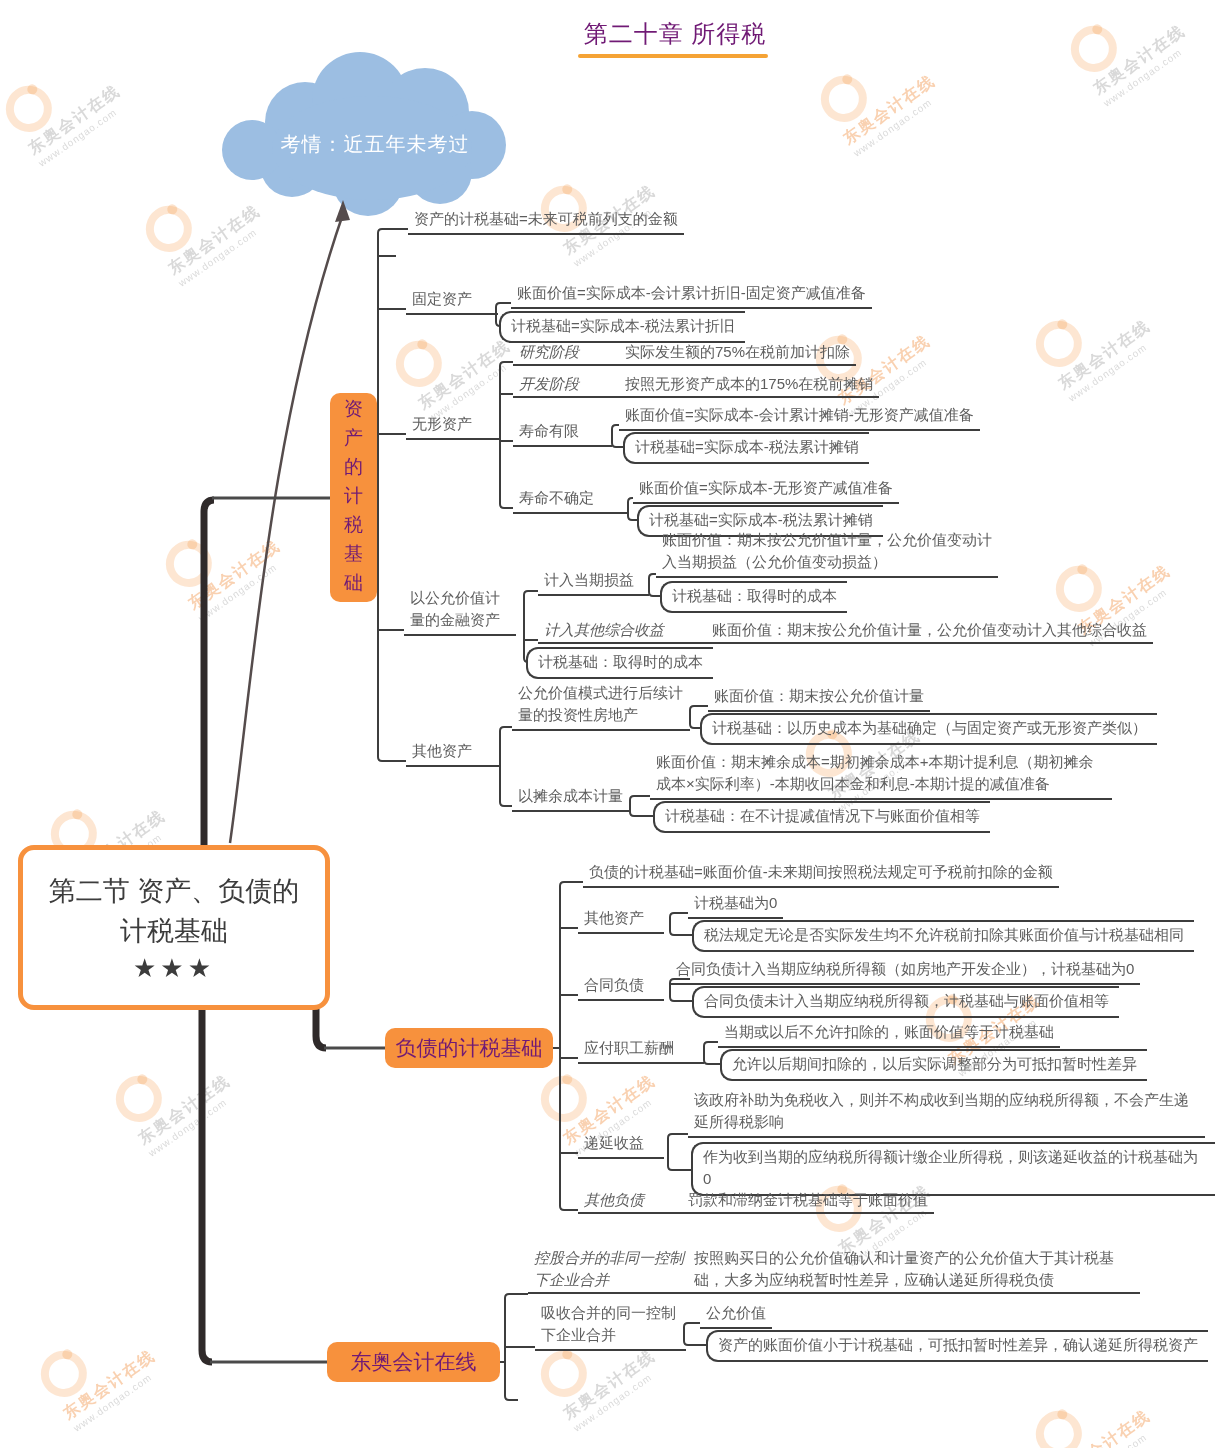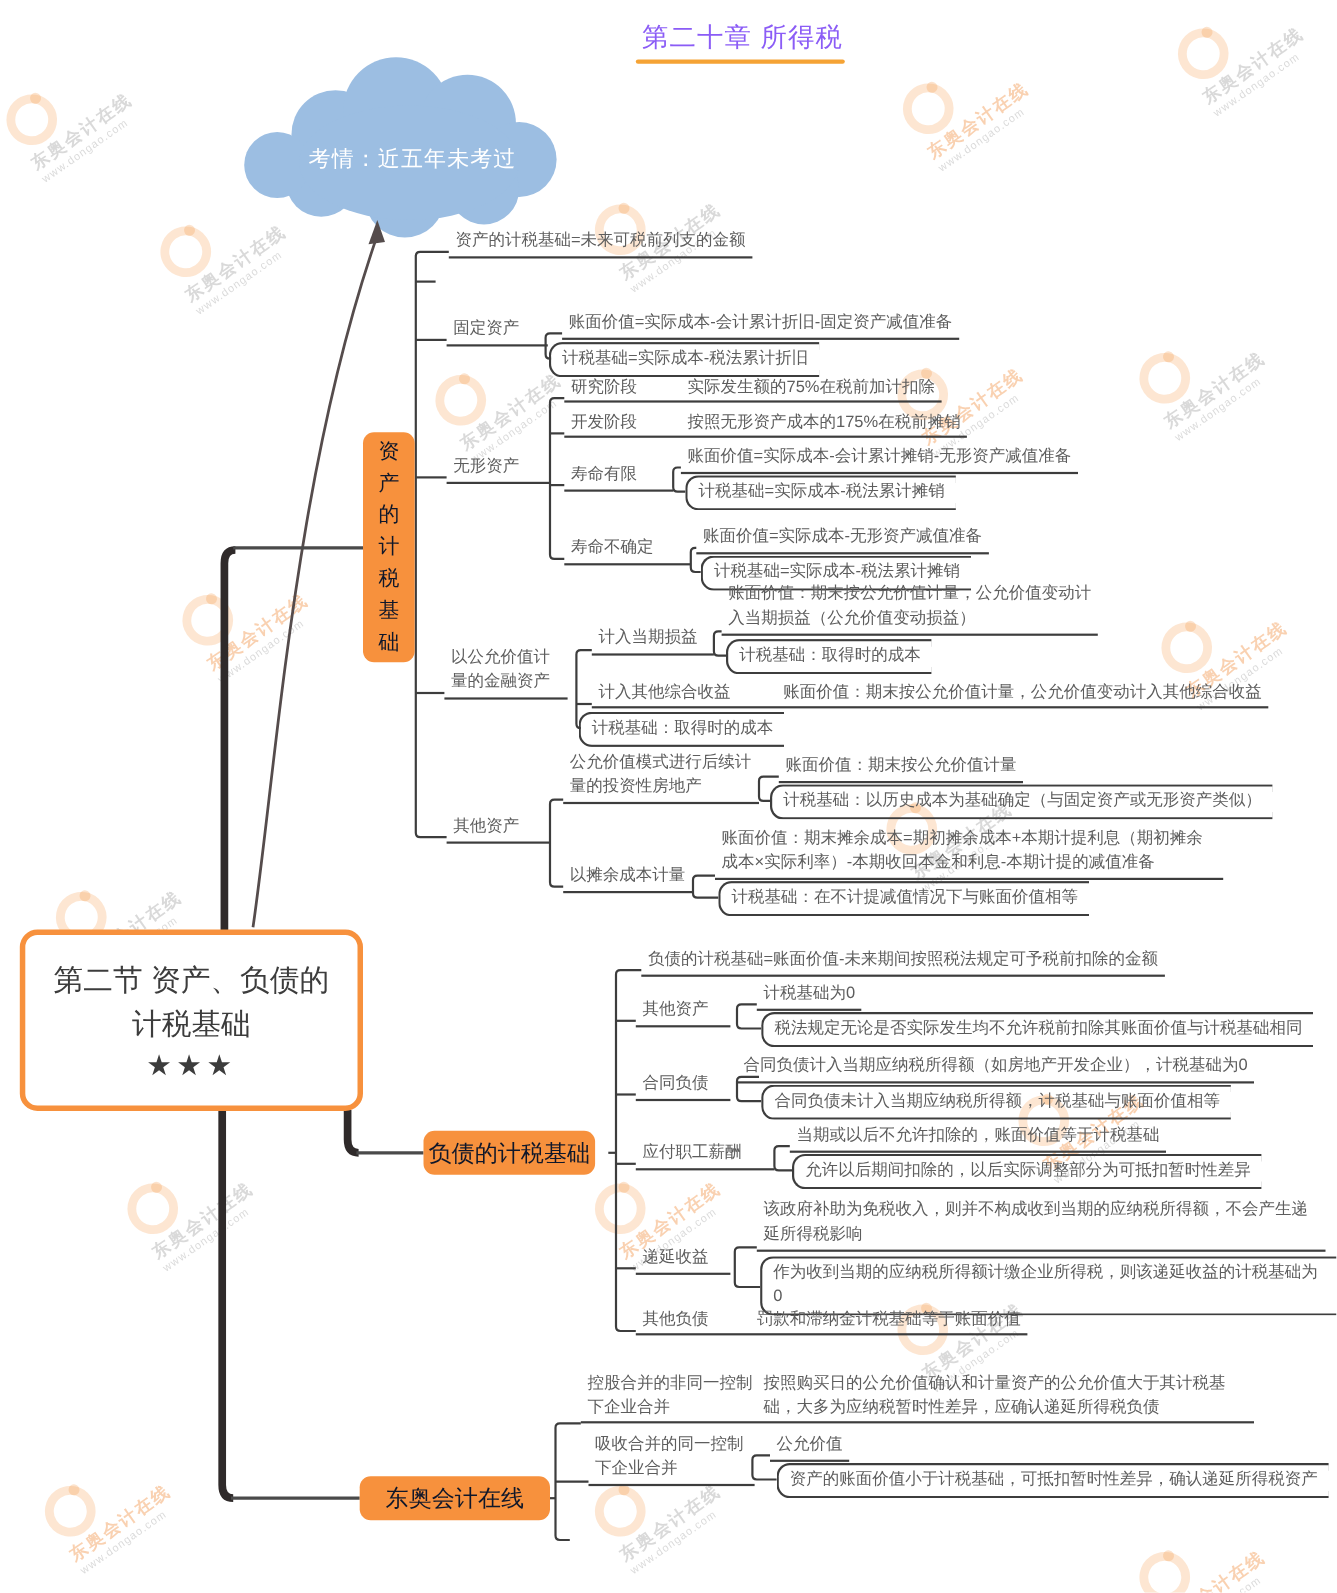--- a/index.html
+++ b/index.html
@@ -17,40 +17,40 @@
 
   
   #lines{position:absolute;left:0;top:0;z-index:1;}
 
   
   .node{position:absolute;z-index:2;font-size:15px;line-height:22px;color:#5d5d5d;padding:1px 6px 3px 6px;white-space:nowrap;}
   .wrap{white-space:normal;}
   .u{border-bottom:2px solid #3d3d3d;}
   .cap{border:2px solid #3d3d3d;border-right:none;border-radius:12px 0 0 12px;padding:2px 10px 4px 10px;}
   .row{position:absolute;z-index:2;display:flex;align-items:flex-end;border-bottom:2px solid #3d3d3d;color:#5d5d5d;font-size:15px;line-height:22px;padding:1px 6px 1px 6px;}
-  .row .lbl{flex:0 0 auto;}
+  .row .lbl{flex:0 0 auto;font-style:italic;}
   .row .txt{flex:0 0 auto;white-space:nowrap;}
 
   
-  .title{position:absolute;left:560px;top:18px;width:230px;text-align:center;font-size:24px;color:#8b5cf6;letter-spacing:1px;z-index:2;}
+  .title{position:absolute;left:560px;top:18px;width:230px;text-align:center;font-size:24px;color:#701a75;letter-spacing:1px;z-index:2;}
   .title-bar{position:absolute;left:578px;top:54px;width:190px;height:4px;background:#F5A335;border-radius:2px;z-index:2;}
 
   
   .cloud-text{position:absolute;left:280px;top:131px;width:190px;text-align:center;font-size:20px;color:#ffffff;z-index:3;letter-spacing:1px;}
 
   
   .root-box{position:absolute;left:18px;top:845px;width:302px;height:155px;background:#fff;border:5px solid #F7913D;border-radius:16px;z-index:2;
             display:flex;flex-direction:column;justify-content:center;align-items:center;}
   .root-box .t{width:266px;text-align:center;font-size:27px;line-height:40px;color:#3c3c3c;white-space:normal;}
   .root-box .s{font-size:26px;color:#3c3c3c;letter-spacing:4px;margin-top:2px;}
 
-  .topic{position:absolute;background:#F7913D;border-radius:10px;color:#0f172a;z-index:2;display:flex;align-items:center;justify-content:center;}
+  .topic{position:absolute;background:#F7913D;border-radius:10px;color:#701a75;z-index:2;display:flex;align-items:center;justify-content:center;font-family:Liberation Mono, monospace;}
   .topic.vert{left:330px;top:393px;width:47px;height:209px;}
   .topic.vert .vtxt{width:22px;font-size:19px;line-height:29px;text-align:center;word-break:break-all;white-space:normal;}
-  .topic.liab{left:385px;top:1028px;width:156px;height:40px;font-size:21px;}
+  .topic.liab{left:385px;top:1028px;width:168px;height:40px;font-size:21px;}
   .topic.spec{left:327px;top:1342px;width:173px;height:40px;font-size:21px;}
 </style>
 </head>
 <body>
 <div id="stage">
 
   <div class="wm g" style="left:10px;top:65px">
       <div class="ring"></div>
       <div class="brand">东奥会计在线</div>
       <div class="url">www.dongao.com</div>

